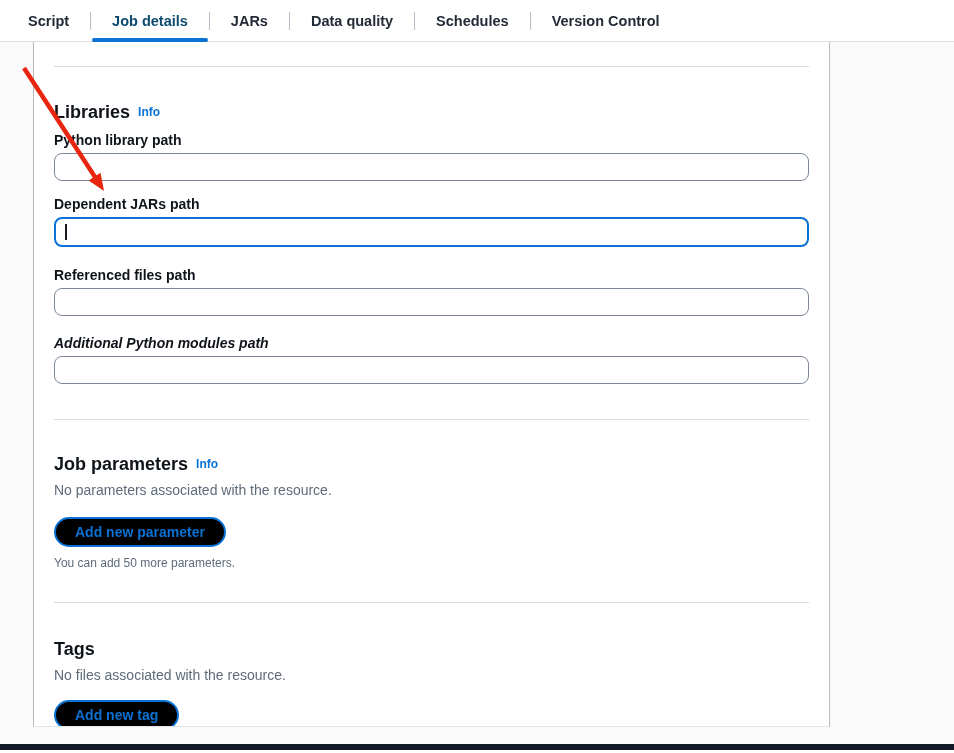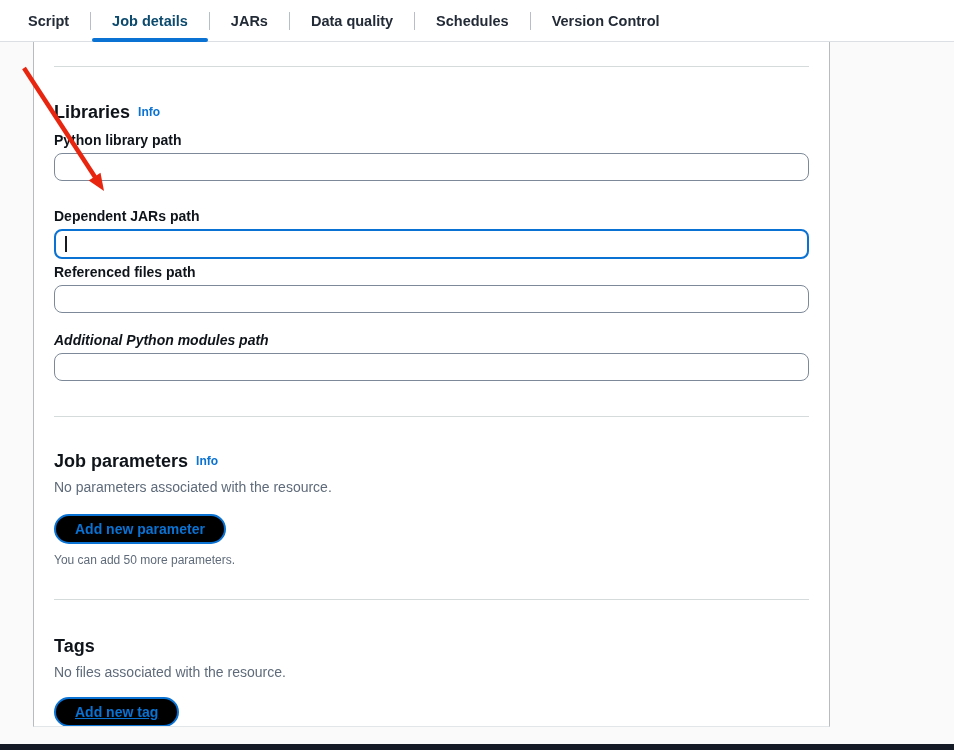--- a/index.html
+++ b/index.html
@@ -60,22 +60,22 @@
   h2.h-jobparams { margin-top: 33px; }
   h2.h-tags { margin-top: 35px; }
   .info-link {
     font-size: 12px; font-weight: 700; color: #0972d3;
     margin-left: 8px; vertical-align: 2px; text-decoration: none; cursor: pointer;
   }
   .field-label {
     font-size: 14px; line-height: 18px; font-weight: 700; color: #0f141a;
   }
   .lbl-1 { margin-top: 8px; }
-  .lbl-2 { margin-top: 26px; }
-  .lbl-3 { margin-top: 4px; }
+  .lbl-2 { margin-top: 14px; }
+  .lbl-3 { margin-top: 19px; }
   .lbl-4 { margin-top: 18px; font-style: italic; }
 
   .text-input {
     display: block; width: 100%; height: 28px; margin-top: 4px;
     border: 1px solid #7d8998; border-radius: 8px; background: #fff;
     font-family: "Liberation Sans", sans-serif; font-size: 14px; color: #0f141a;
     padding: 0 10px; outline: none;
   }
   .input-focused {
     position: relative;
@@ -93,21 +93,21 @@
   .empty-text { margin-top: 6px; font-size: 14px; line-height: 18px; color: #5f6b7a; }
   .helper-text { margin-top: 8px; font-size: 12px; line-height: 16px; color: #5f6b7a; }
 
   .pill-button {
     display: inline-block; margin-top: 18px;
     padding: 4px 19px;
     background: #000000; border: 2px solid #0972d3; border-radius: 16px;
     color: #0972d3; font-size: 14px; line-height: 18px; font-weight: 700;
     font-family: "Liberation Sans", sans-serif; cursor: pointer;
   }
-  .btn-tag { margin-top: 16px; text-decoration: underline; }
+  .btn-tag { margin-top: 16px; }
 
   
   .annotation-arrow {
     position: absolute; top: 0; left: 0; width: 954px; height: 753px;
     pointer-events: none; z-index: 40;
   }
 
   
   .bottom-bar {
     position: absolute; top: 744px; left: 0; width: 954px; height: 6px;

